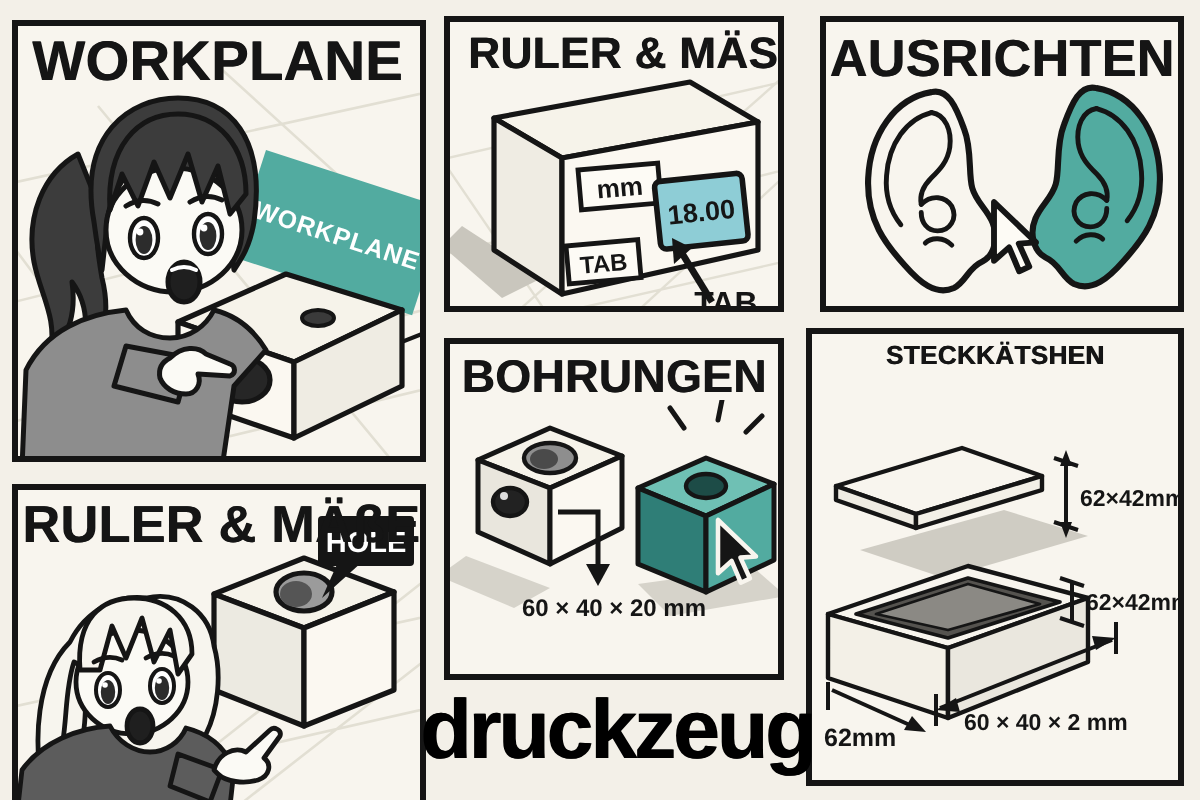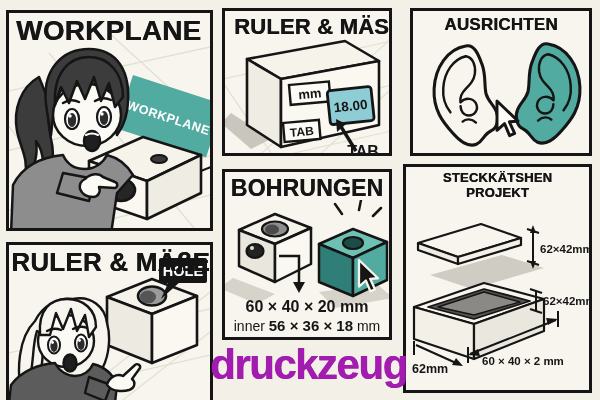--- a/index.html
+++ b/index.html
@@ -17,37 +17,37 @@
   .title{
     position:relative;z-index:5;font-weight:bold;line-height:1.05;
     letter-spacing:.2px;white-space:nowrap;
     text-shadow:.4px 0 0 currentColor;
   }
   #p-workplane{left:6px;top:10px;width:207px;height:221px;}
   #p-workplane .title{font-size:28px;padding:3px 0 0 7px;}
   #p-rulermase{left:222px;top:8px;width:170px;height:148px;}
   #p-rulermase .title{font-size:22px;padding:4px 0 0 9px;}
   #p-ausrichten{left:410px;top:8px;width:182px;height:148px;}
-  #p-ausrichten .title{font-size:17px;padding:5px 0 0;text-align:center;}
+  #p-ausrichten .title{font-size:26px;padding:5px 0 0;text-align:center;}
   #p-rulermasse{left:6px;top:242px;width:207px;height:162px;border-bottom:none;}
   #p-rulermasse .title{font-size:26px;padding:4px 0 0;text-align:right;}
   #p-bohrungen{left:222px;top:169px;width:170px;height:171px;}
   #p-bohrungen .title{font-size:23px;padding:4px 0 0;text-align:center;}
   #p-steck{left:403px;top:164px;width:189px;height:229px;}
   #p-steck .title{font-size:13px;padding:4px 0 0;text-align:center;line-height:1.12;}
   .dims{
     position:absolute;left:0;right:0;top:125px;text-align:center;z-index:5;
     line-height:1.25;
   }
-  .dims .l1{font-size:16px;font-weight:bold;}
+  .dims .l1{font-size:12px;font-weight:bold;}
   .dims .l2{font-size:14px;}
   .dims .l2 b{font-size:15px;}
   .wordmark{
     position:absolute;left:210px;top:341px;width:194px;text-align:center;
-    font-size:42px;font-weight:bold;letter-spacing:-1.5px;color:#a21caf;
+    font-size:42px;font-weight:bold;letter-spacing:-1.5px;color:#000000;
     text-shadow:.5px 0 0 currentColor;
   }
 </style>
 </head>
 <body>
 
 <div class="canvas">
 
   <div class="panel" id="p-workplane">
     <svg viewBox="0 0 207 221" width="207" height="221">
@@ -212,21 +212,20 @@
         <polygon points="128,58 162,42 162,80 128,96" fill="#52aba0"></polygon>
         <ellipse cx="128" cy="43" rx="10" ry="6" fill="#1d4c47" stroke-width="2.2"></ellipse>
       </g>
       <g transform="translate(134,60) scale(1.9)">
         <path d="M0,0 L0,14 L3.6,10.8 L6,16.5 L8.4,15.4 L5.9,9.9 L10,9.6 Z" fill="#151515" stroke="#f8f5ee" stroke-width="1.2" stroke-linejoin="round"></path>
       </g>
     </svg>
     <div class="title">BOHRUNGEN</div>
     <div class="dims">
       <div class="l1">60 × 40 × 20 mm</div>
-      <div class="l2"><span>inner</span>&nbsp;<b>56 × 36 × 18</b>&nbsp;<span>mm</span></div>
     </div>
   </div>
 
   <div class="panel" id="p-steck">
     <svg viewBox="0 0 189 171" width="189" height="171" style="top:52px">
       <g stroke="#151515" stroke-width="2.2" stroke-linejoin="round">
         <polygon points="12,24 75,5 115,19 52,38" fill="#f8f5ee"></polygon>
         <polygon points="12,24 52,38 52,45 12,31" fill="#efece3"></polygon>
         <polygon points="52,38 115,19 115,26 52,45" fill="#f3f0e7"></polygon>
       </g>
@@ -259,19 +258,18 @@
       <g stroke="#151515" stroke-width="2">
         <path d="M62,128 L62,144 M152,92 L152,108" fill="none"></path>
         <path d="M64,135 L150,101" fill="none"></path>
         <polygon points="62,136 72,130 74,137" fill="#151515" stroke="none"></polygon>
         <polygon points="152,100 142,106 140,99" fill="#151515" stroke="none"></polygon>
       </g>
       <text x="76" y="146" font-size="11.5" font-weight="bold" fill="#151515">60 × 40 × 2 mm</text>
     </svg>
     <div class="title">
       <div>STECKKÄTSHEN</div>
-      <div>PROJEKT</div>
     </div>
   </div>
 
   <div class="wordmark">druckzeug</div>
 
 </div>
 
 </body></html>

